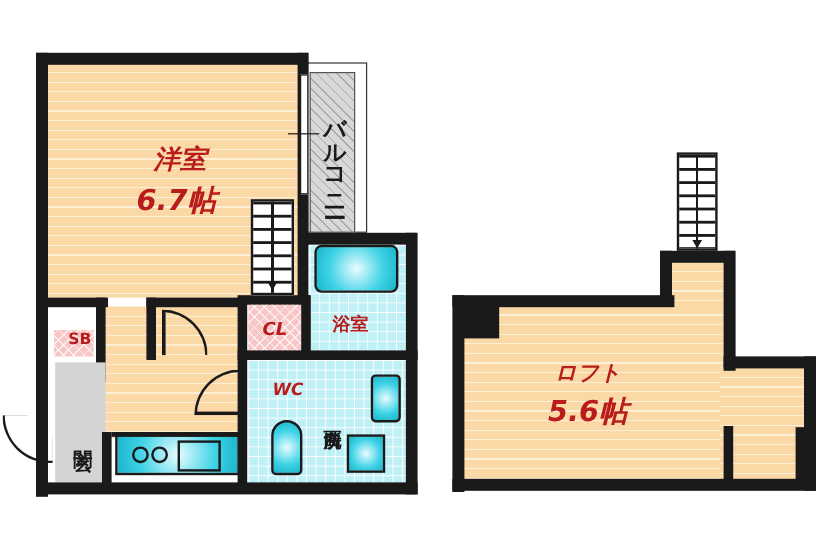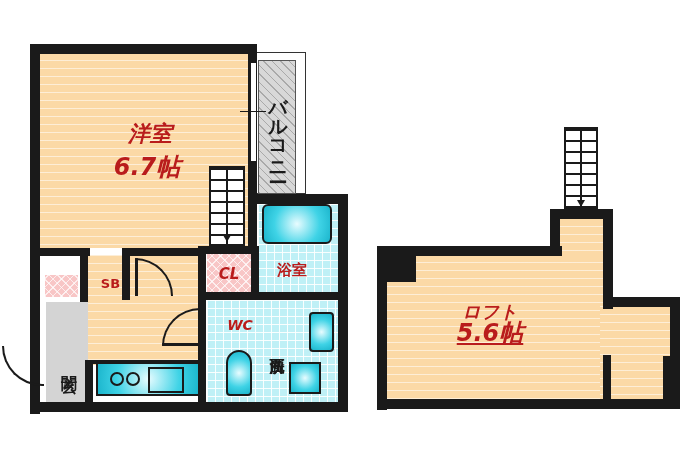--- a/index.html
+++ b/index.html
@@ -73,21 +73,21 @@
   <div class="abs" style="left:126px;top:372px;width:10px;height:10px;border:2px solid #1a1a1a;border-radius:50%;"></div>
   <div class="abs" style="left:148px;top:367px;width:36px;height:26px;border:2px solid #1a1a1a;box-sizing:border-box;"></div>
 
   <div class="wall" style="left:40px;top:248px;width:50px;height:8px;"></div>
   <div class="wall" style="left:80px;top:248px;width:8px;height:70px;"></div>
   <div class="wall" style="left:122px;top:248px;width:8px;height:52px;"></div>
   <div class="wall" style="left:122px;top:248px;width:80px;height:8px;"></div>
   <div class="wall" style="left:198px;top:248px;width:8px;height:160px;"></div>
 
   <div class="pink" style="left:45px;top:275px;width:33px;height:22px;"></div>
-  <div class="label" style="left:45px;top:277px;width:43px;font-size:13px;font-style:normal;padding-left:44px;">SB</div>
+  <div class="label" style="left:45px;top:277px;width:43px;font-size:13px;font-style:normal;">SB</div>
 
   <div class="grey" style="left:46px;top:302px;width:42px;height:100px;"></div>
   <div class="vlabel" style="left:55px;top:340px;width:24px;height:46px;font-size:16px;">玄関</div>
 
   <div class="door" style="left:2px;top:346px;width:42px;height:40px;border-radius:0 0 0 42px;border-top:none;border-right:none;"></div>
   <div class="door" style="left:135px;top:258px;width:38px;height:38px;border-radius:0 38px 0 0;border-bottom:none;border-left:3px solid #1a1a1a;"></div>
   <div class="door" style="left:162px;top:308px;width:38px;height:38px;border-radius:38px 0 0 0;border-right:none;border-bottom:3px solid #1a1a1a;"></div>
 
   <div class="wall" style="left:37px;top:402px;width:311px;height:10px;"></div>
   <div class="wall" style="left:85px;top:360px;width:8px;height:44px;"></div>
@@ -110,14 +110,14 @@
   <div class="wall" style="left:550px;top:209px;width:10px;height:46px;"></div>
   <div class="wall" style="left:550px;top:209px;width:62px;height:10px;"></div>
   <div class="wall" style="left:603px;top:209px;width:10px;height:100px;"></div>
   <div class="wall" style="left:603px;top:297px;width:77px;height:10px;"></div>
   <div class="wall" style="left:670px;top:297px;width:10px;height:112px;"></div>
   <div class="wall" style="left:377px;top:399px;width:303px;height:10px;"></div>
   <div class="wall" style="left:603px;top:355px;width:8px;height:50px;"></div>
   <div class="wall" style="left:663px;top:356px;width:8px;height:50px;"></div>
 
   <div class="label" style="left:440px;top:302px;width:100px;font-size:18px;">ロフト</div>
-  <div class="label" style="left:440px;top:320px;width:100px;font-size:24px;text-decoration:underline;">5.6帖</div>
+  <div class="label" style="left:440px;top:330px;width:100px;font-size:24px;">5.6帖</div>
 </div>
 
 </body></html>

